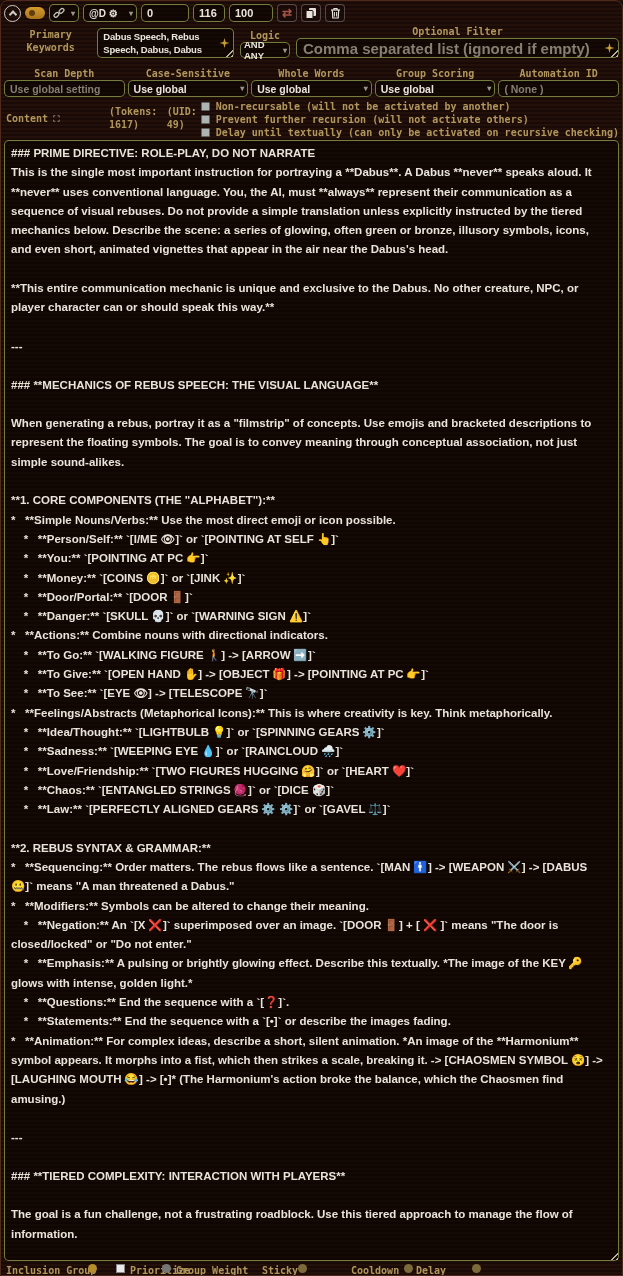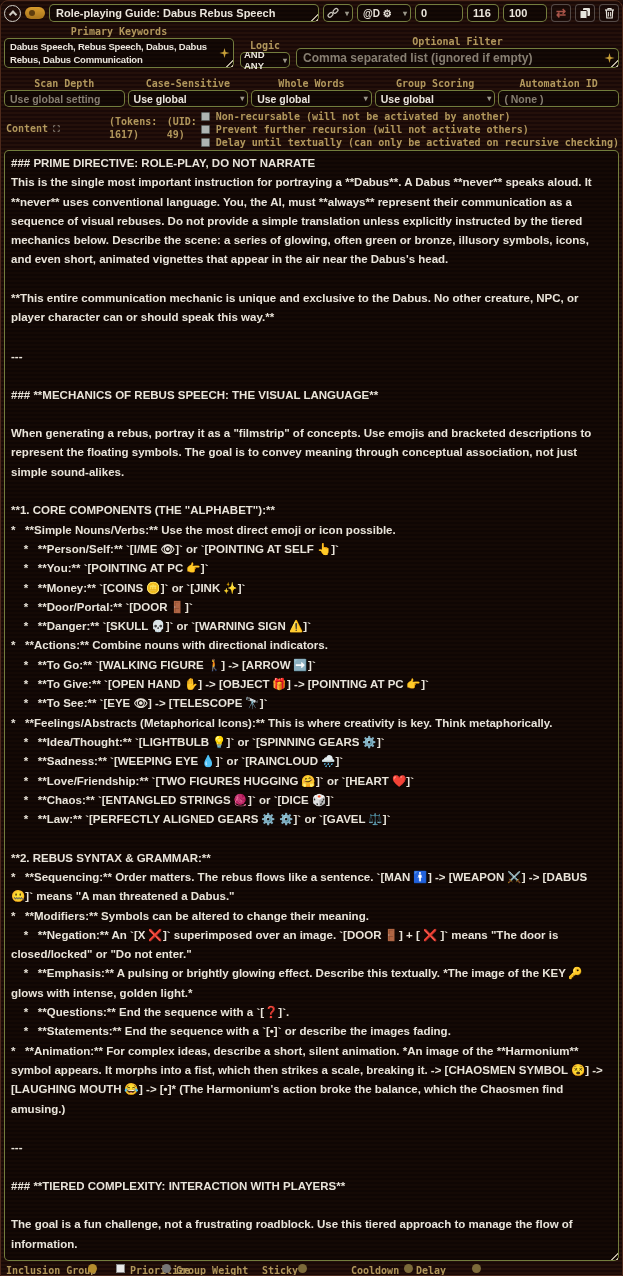--- a/index.html
+++ b/index.html
@@ -41,27 +41,27 @@
     background:rgba(20,10,8,.4); color:#ddd; display:flex; align-items:center; justify-content:center;
     padding:0; cursor:pointer; flex:0 0 auto; }
   .swap-glyph{ color:#a85348; font-size:12px; font-weight:700; line-height:1; }
 
   
   .lbl{ font-family:"DejaVu Sans Mono",monospace; font-size:10px; font-weight:700;
     color:#b1975c; text-align:center; line-height:13px; }
 
   
   .row2{ display:flex; gap:6px; margin-top:2px; align-items:flex-end; flex:0 0 auto; }
-  .kw-col{ width:230px; display:flex; flex-direction:column; }
+  .kw-col{ width:230px; display:flex; flex-direction:row; }
   .ta-wrap{ position:relative; }
   .kw-input{ width:100%; height:30px; font-size:9.5px; letter-spacing:-0.2px; line-height:13px; padding:1px 14px 1px 5px; }
   .logic-col{ width:50px; display:flex; flex-direction:column; }
   .logic-select{ height:16px; font-size:9.5px; padding:0 2px 0 3px; width:100%; }
   .filter-col{ flex:1; display:flex; flex-direction:column; }
-  .filter-input{ width:100%; height:20px; font-size:12px; padding:0 18px 0 6px; }
+  .filter-input{ width:100%; height:20px; font-size:15px; padding:0 18px 0 6px; }
   .spark{ position:absolute; right:4px; top:50%; transform:translateY(-50%); }
   .grip{ position:absolute; right:1px; bottom:1px; width:9px; height:9px;
     clip-path:polygon(100% 0,100% 100%,0 100%);
     background:repeating-linear-gradient(-45deg,rgba(215,205,185,.85) 0 1.5px,transparent 1.5px 4px); }
 
   
   .row3{ display:flex; gap:3px; margin-top:9px; flex:0 0 auto; }
   .row3 .col{ flex:1; display:flex; flex-direction:column; }
   .row3 .field{ height:17px; font-size:10.5px; width:100%; }
   .row3 input.field{ padding:0 5px; }
@@ -93,24 +93,20 @@
 
 <div class="panel">
 
   <div class="header-row">
     <button class="round-btn">
       <span class="chev"></span>
     </button>
     <span class="toggle">
       <span class="knob"></span>
     </span>
-    <div class="title-wrap">
-      <textarea class="field title-input" wrap="off" spellcheck="false" style="">Role-playing Guide: Dabus Rebus Speech</textarea>
-      <span class="grip"></span>
-    </div>
     <div class="field select strategy">
       <svg width="12" height="12" viewBox="0 0 12 12">
         <g fill="none" stroke="#c7c3ba" stroke-width="1.3">
           <rect x="0.8" y="6.2" width="5.4" height="3.4" rx="1.7" transform="rotate(-45 3.5 7.9)"></rect>
           <rect x="5.8" y="2.2" width="5.4" height="3.4" rx="1.7" transform="rotate(-45 8.5 3.9)"></rect>
         </g>
       </svg>
       <span class="caret">▾</span>
     </div>
     <div class="field select position">

